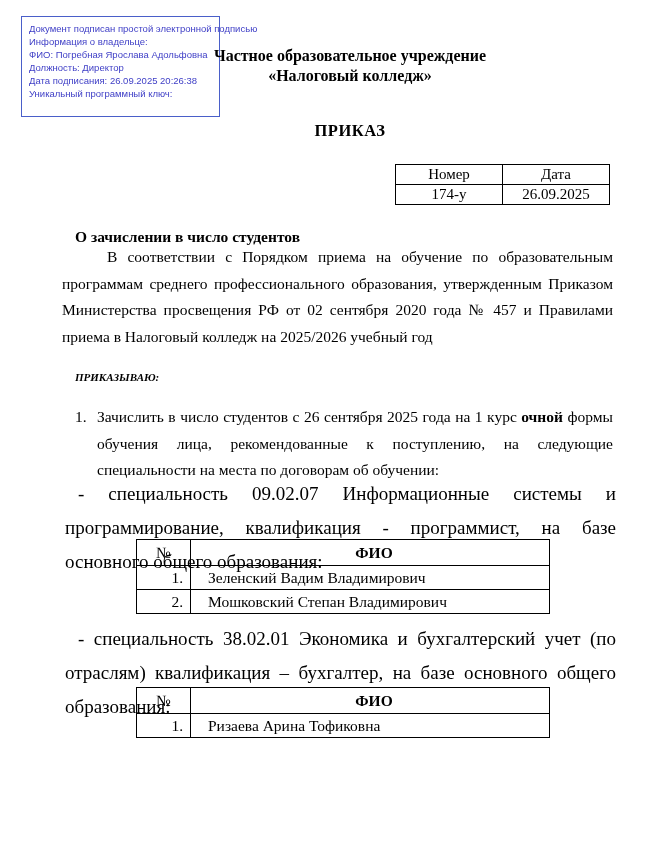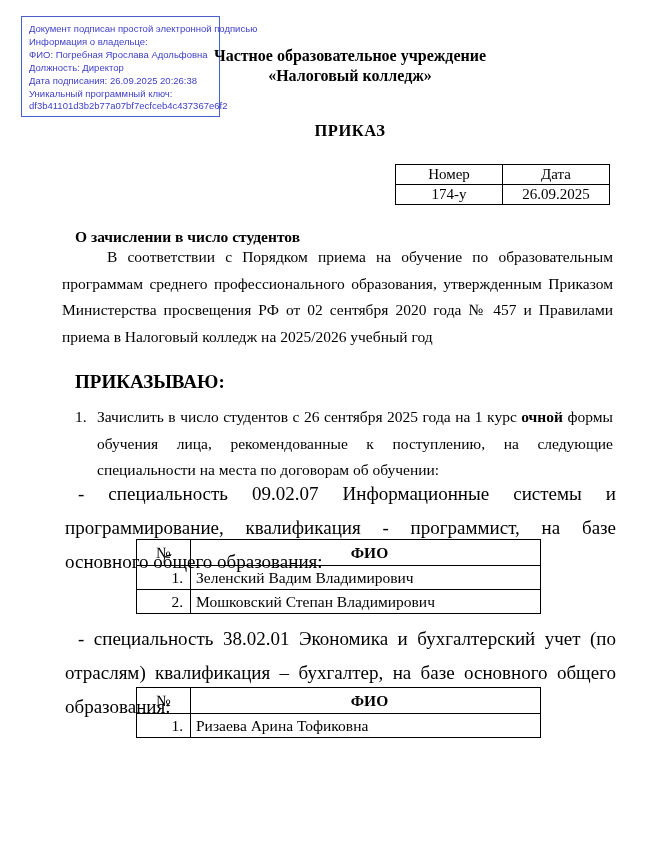--- a/index.html
+++ b/index.html
@@ -88,21 +88,22 @@
     line-height: 26.5px;
     text-align: justify;
     text-indent: 45px;
   }
 
   .resolution {
     position: absolute;
     left: 75px;
     top: 371px;
     font-weight: bold;
-    font-size: 19px;
+    font-size: 11px;
+    font-style: italic;
   }
 
   .order-item {
     position: absolute;
     left: 75px;
     top: 404px;
     width: 538px;
     font-size: 15.5px;
     line-height: 26.5px;
   }
@@ -134,35 +135,34 @@
     border: 1.5px solid #000;
     vertical-align: middle;
     padding: 0;
   }
   .students-table .col-num { width: 46px; }
   .students-table .col-fio { width: 341px; }
   .students-table .hdr-row td { height: 25px; text-align: center; }
   .students-table .hdr-fio { font-weight: bold; padding-left: 8px; }
   .students-table .data-row td { height: 23px; }
   .students-table .cell-num { text-align: right; padding-right: 7px; }
-  .students-table .cell-fio { text-align: left; padding-left: 5px; }
+  .students-table .cell-fio { text-align: left; padding-left: 17px; }
 </style>
 </head>
 <body>
 
 <div class="page">
 
   <div class="stamp">
     <div>Документ подписан простой электронной подписью</div>
     <div>Информация о владельце:</div>
     <div>ФИО: Погребная Ярослава Адольфовна</div>
     <div>Должность: Директор</div>
     <div>Дата подписания: 26.09.2025 20:26:38</div>
     <div>Уникальный программный ключ:</div>
-    <div>df3b41101d3b2b77a07bf7ecfceb4c437367e6f2</div>
   </div>
 
   <div class="org-header">
     <div>Частное образовательное учреждение</div>
     <div>«Налоговый колледж»</div>
   </div>
 
   <div class="doc-type">ПРИКАЗ</div>
 
   <table class="meta-table">

